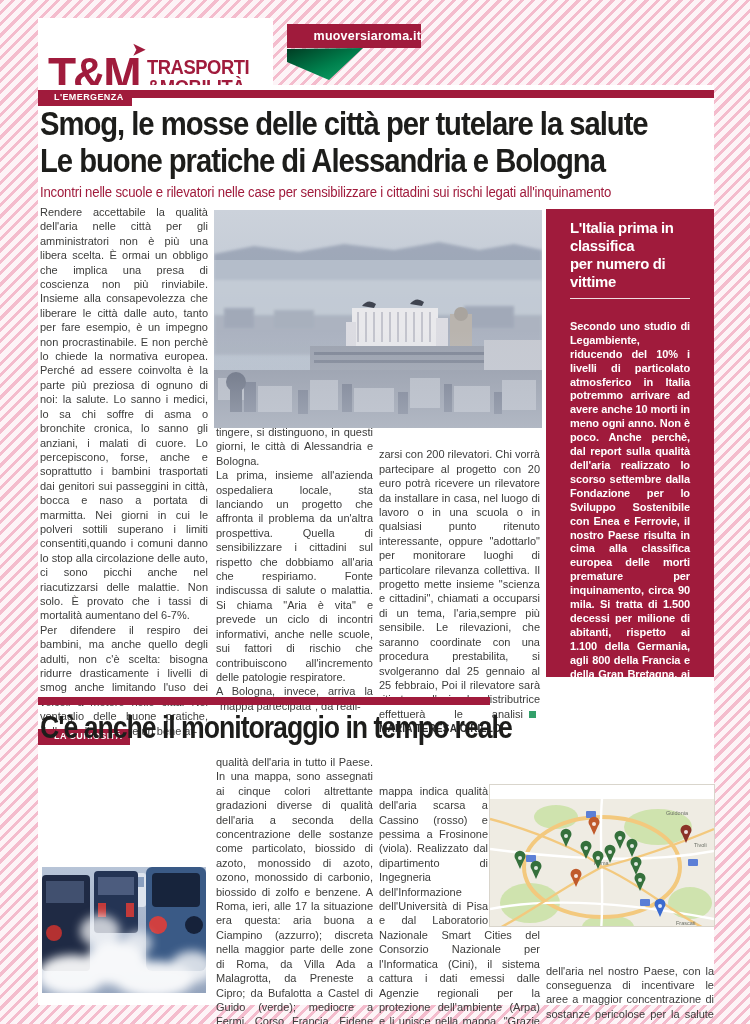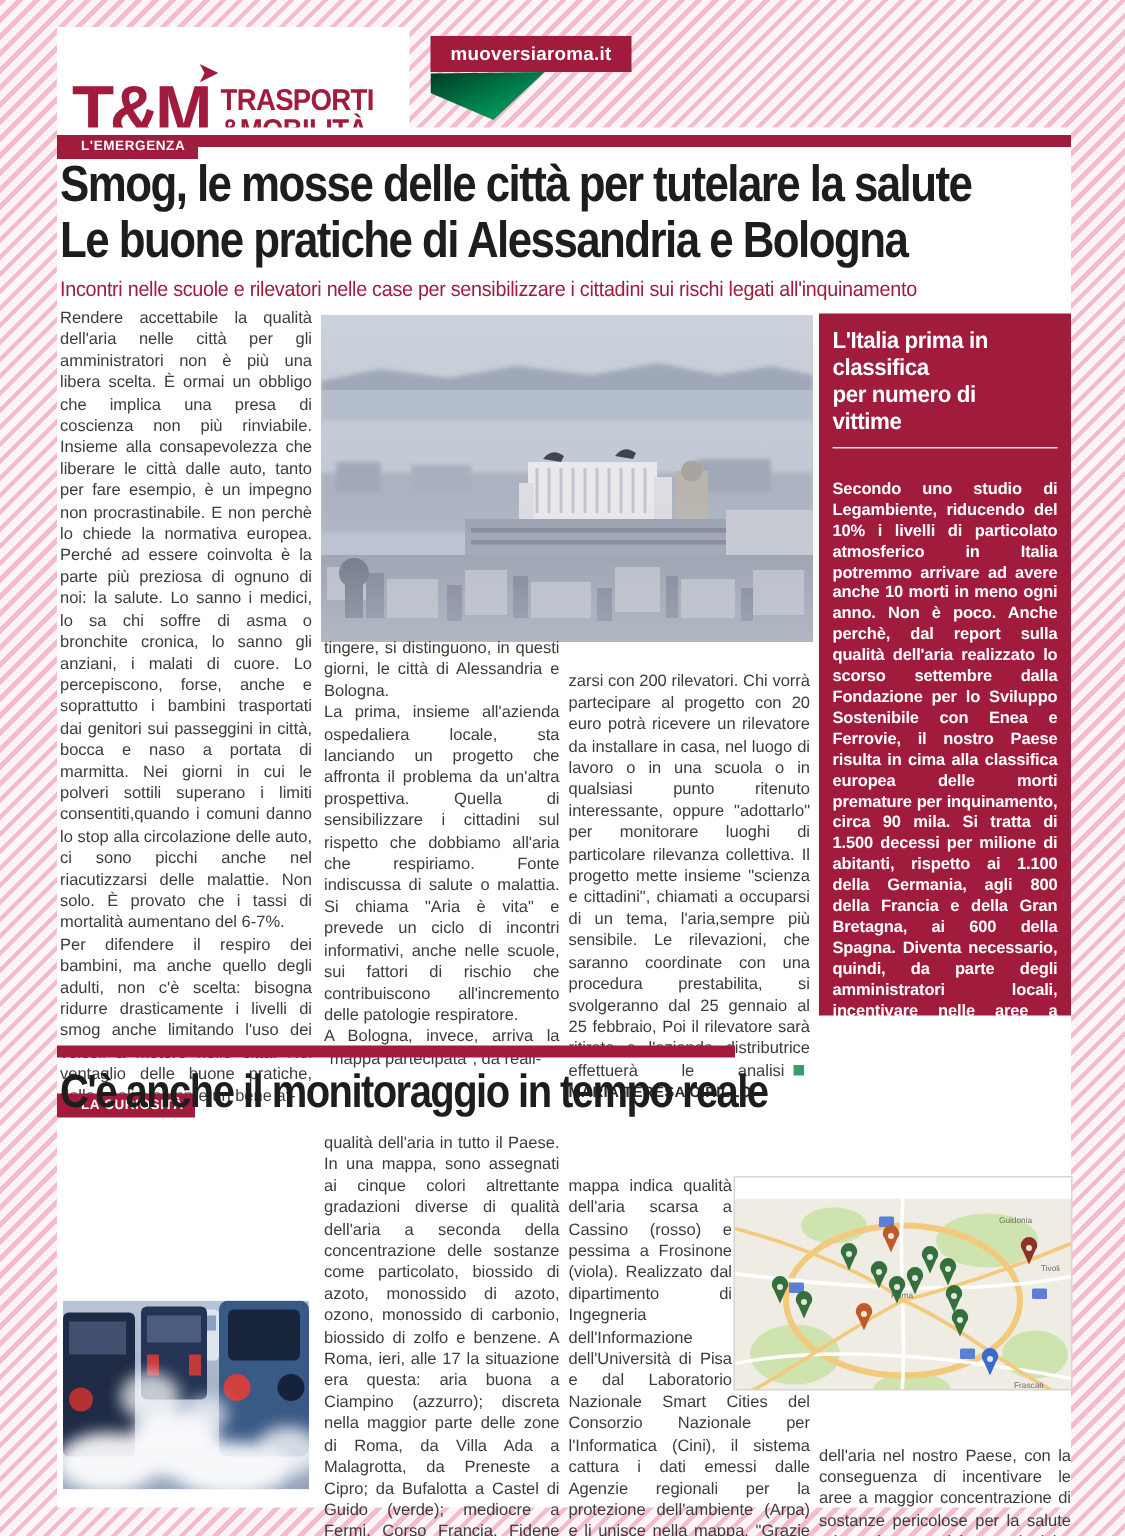--- a/index.html
+++ b/index.html
@@ -8,40 +8,40 @@
     background:repeating-linear-gradient(135deg,#f4bccd 0 3px,#fdf4f7 3px 8px);
     font-family:"Liberation Sans",sans-serif;
   }
   .sheet{position:absolute;left:38px;top:85px;width:676px;height:920px;background:#ffffff;}
   
   .logo-box{position:absolute;left:38px;top:18px;width:235px;height:79px;background:#ffffff;display:flex;align-items:flex-end;padding:0 10px;box-sizing:border-box;}
   .tm-logo{font-weight:800;font-size:46px;color:#a01b3c;letter-spacing:-3px;transform:scaleY(1.05);line-height:1;position:relative;}
   .tm-arrow{position:absolute;top:-8px;right:-4px;font-size:16px;color:#a01b3c;font-weight:700;}
   .logo-sub{margin-left:8px;color:#a01b3c;font-weight:800;font-size:20px;line-height:20px;letter-spacing:-0.5px;transform:scaleX(.92);transform-origin:0 50%;}
   .site-banner{position:absolute;left:287px;top:24px;width:134px;height:24px;background:#a01b3c;color:#fff;
-    font-size:12.5px;font-weight:700;display:flex;align-items:center;justify-content:center;letter-spacing:.2px;}
+    font-size:12.5px;font-weight:700;display:flex;align-items:center;justify-content:flex-end;letter-spacing:.2px;}
   .ribbon{position:absolute;left:287px;top:48px;}
   
   .kicker-bar{position:absolute;height:8px;background:#a01b3c;}
   .kicker-label{position:absolute;background:#a01b3c;color:#fff;font-size:9px;font-weight:700;
     letter-spacing:.4px;padding:0 8px 3px 16px;line-height:14px;height:16px;box-sizing:border-box;}
   
   .headline{position:absolute;color:#1d1d1b;font-weight:700;white-space:nowrap;
     letter-spacing:-1.2px;transform:scaleX(.86);transform-origin:0 0;}
   .h1l{font-size:34px;line-height:36px;}
   .h2l{font-size:31px;line-height:33px;}
   .standfirst{position:absolute;color:#a01b3c;font-size:14px;font-weight:400;white-space:nowrap;
     letter-spacing:-0.2px;transform:scaleX(.94);transform-origin:0 0;}
   
   .col{position:absolute;color:#3c3c3b;font-size:11px;line-height:14.4px;text-align:justify;white-space:pre-line;}
   .byline-sq{display:inline-block;width:7px;height:7px;background:#33a06a;margin:0 4px 0 6px;}
   .byline{font-size:10px;font-weight:700;color:#2b2b2b;letter-spacing:.2px;white-space:nowrap;}
   
   .sidebox{position:absolute;left:508px;top:124px;width:168px;height:468px;background:#a01b3c;color:#fff;
-    box-sizing:border-box;padding:10px 9px;}
+    box-sizing:border-box;padding:10px 24px;}
   .sidebox h3{margin:0;font-size:15.5px;line-height:18px;font-weight:700;letter-spacing:-0.3px;transform:scaleX(.96);transform-origin:0 0;}
   .siderule{height:1px;background:rgba(255,255,255,.85);margin:7px 0 7px 0;}
   .sidebody{font-size:11px;line-height:13.9px;font-weight:700;text-align:justify;white-space:pre-line;letter-spacing:-0.1px;}
   .sidesig{font-style:italic;font-weight:400;}
   
   .photo{position:absolute;overflow:hidden;}
   .mapwrap{width:226px;height:143px;margin-left:-57px;overflow:hidden;border:1px solid #d9d5cc;box-sizing:border-box;}
   .wrap-spacer{float:right;width:52px;height:152px;}
 </style>
 </head>

